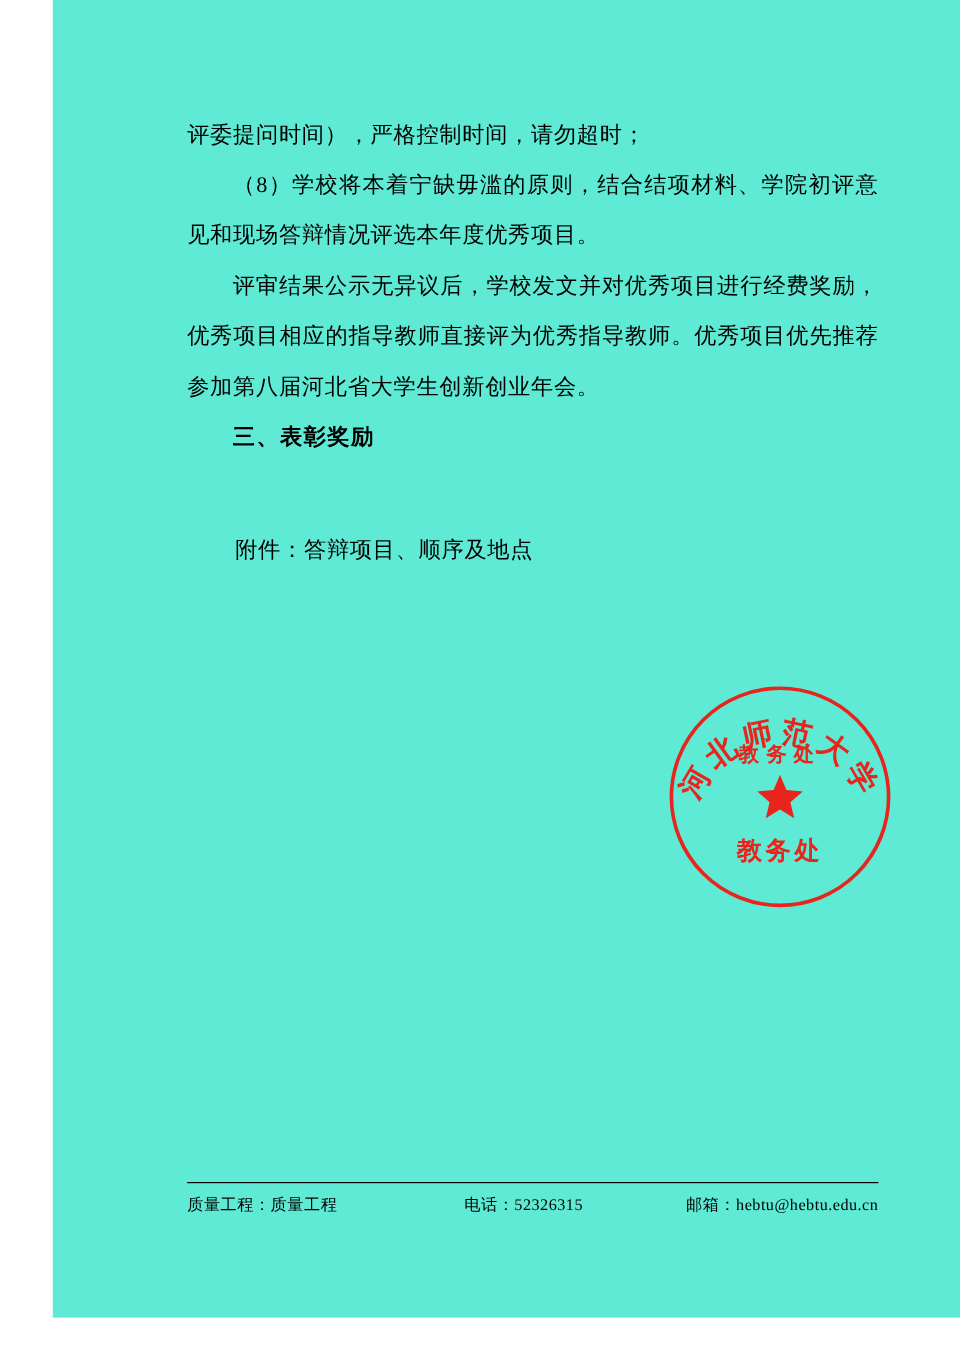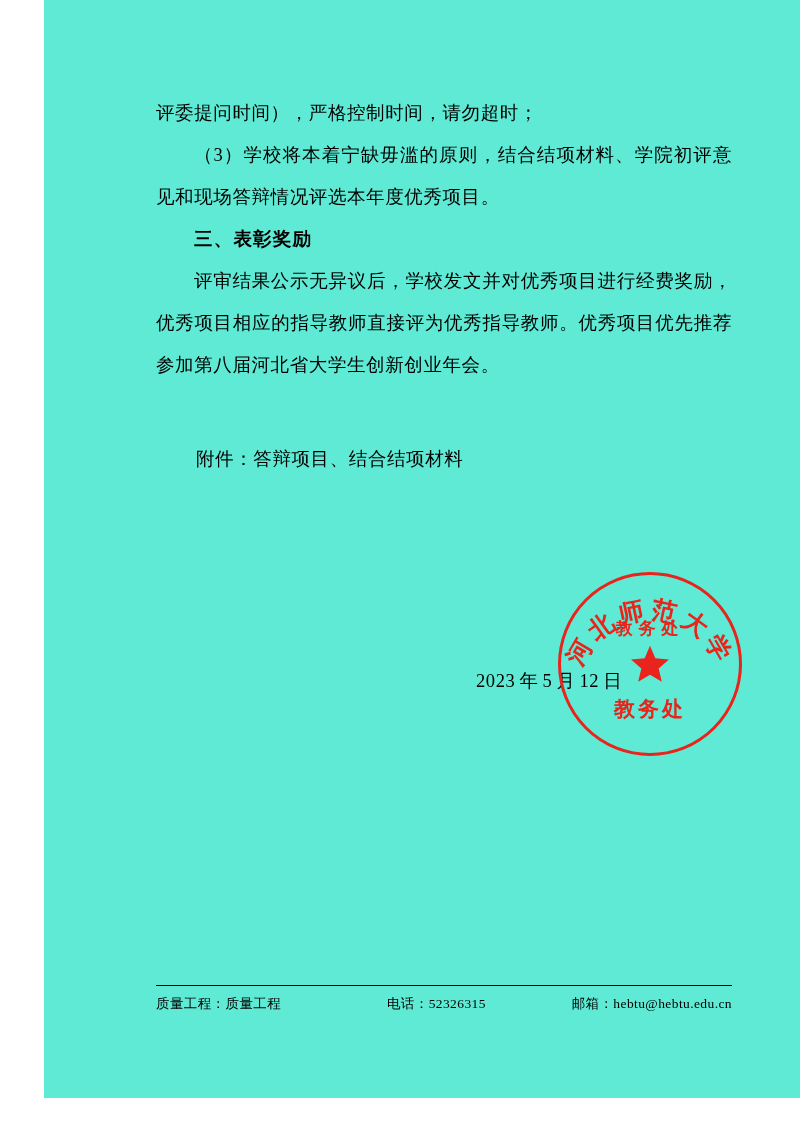--- a/index.html
+++ b/index.html
@@ -151,31 +151,28 @@
   .footer-cell.tel { margin-left: 40px; }
   .footer-cell.mail { margin-left: 20px; }
 </style>
 </head>
 <body>
 
 <div class="page">
 
   <div class="content">
     <p class="para">评委提问时间），严格控制时间，请勿超时；</p>
-    <p class="para indent">（3）学校将本着宁缺毋滥的原则，结合结项材料、学院初评意见和现场答辩情况评选本年度优秀项目。</p>
+    <p class="para indent">（8）学校将本着宁缺毋滥的原则，结合结项材料、学院初评意见和现场答辩情况评选本年度优秀项目。</p>
+    <p class="para indent">评审结果公示无异议后，学校发文并对优秀项目进行经费奖励，优秀项目相应的指导教师直接评为优秀指导教师。优秀项目优先推荐参加第八届河北省大学生创新创业年会。</p>
     <p class="para heading">三、表彰奖励</p>
-    <p class="para indent">评审结果公示无异议后，学校发文并对优秀项目进行经费奖励，优秀项目相应的指导教师直接评为优秀指导教师。优秀项目优先推荐参加第八届河北省大学生创新创业年会。</p>
-    <p class="attach">附件：答辩项目、结合结项材料</p>
+    <p class="attach">附件：答辩项目、顺序及地点</p>
   </div>
 
   <div class="seal-area">
 
-    <div class="date-line">
-      <span>2023</span><span>年</span><span>5</span><span>月</span><span>12</span><span>日</span>
-    </div>
 
     <div class="seal">
       <svg class="seal-arc" viewBox="0 0 178 178">
         <defs>
           <path id="arcpath" d="M 20,95 A 72,72 0 0 1 158,95" fill="none"></path>
         </defs>
         <text text-anchor="middle">
           <textPath href="#arcpath" startOffset="50%">河北师范大学</textPath>
         </text>
       </svg>

